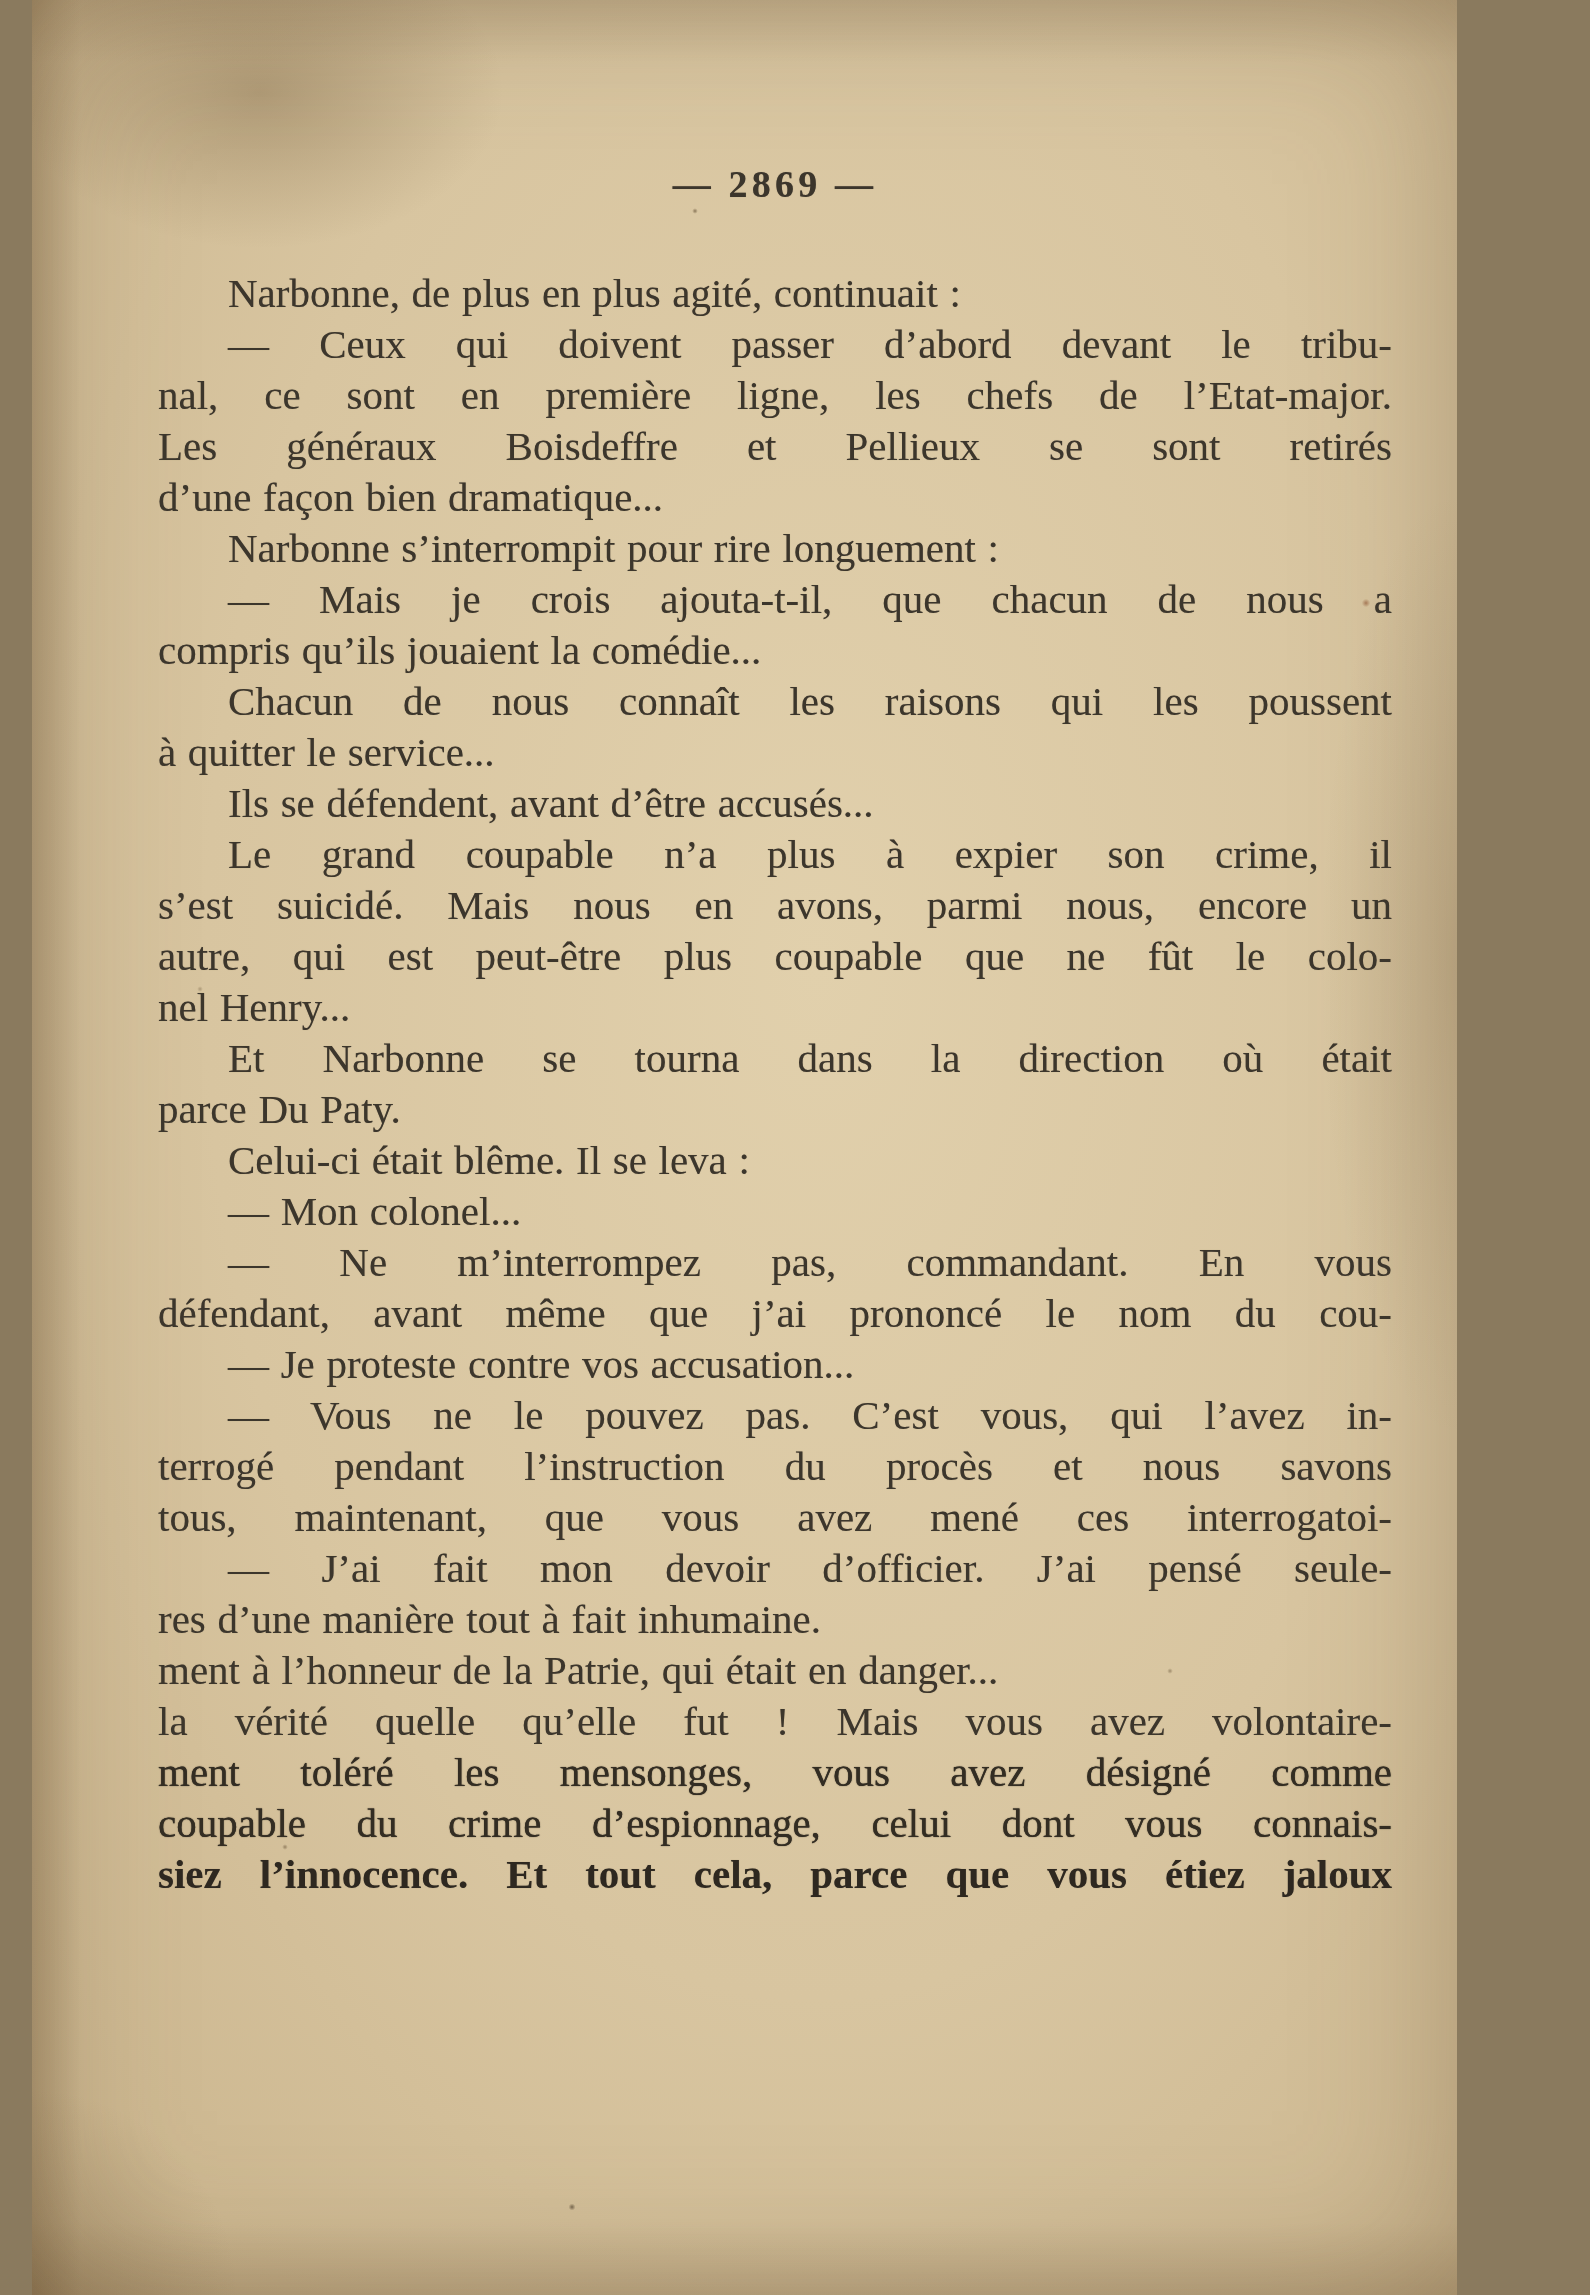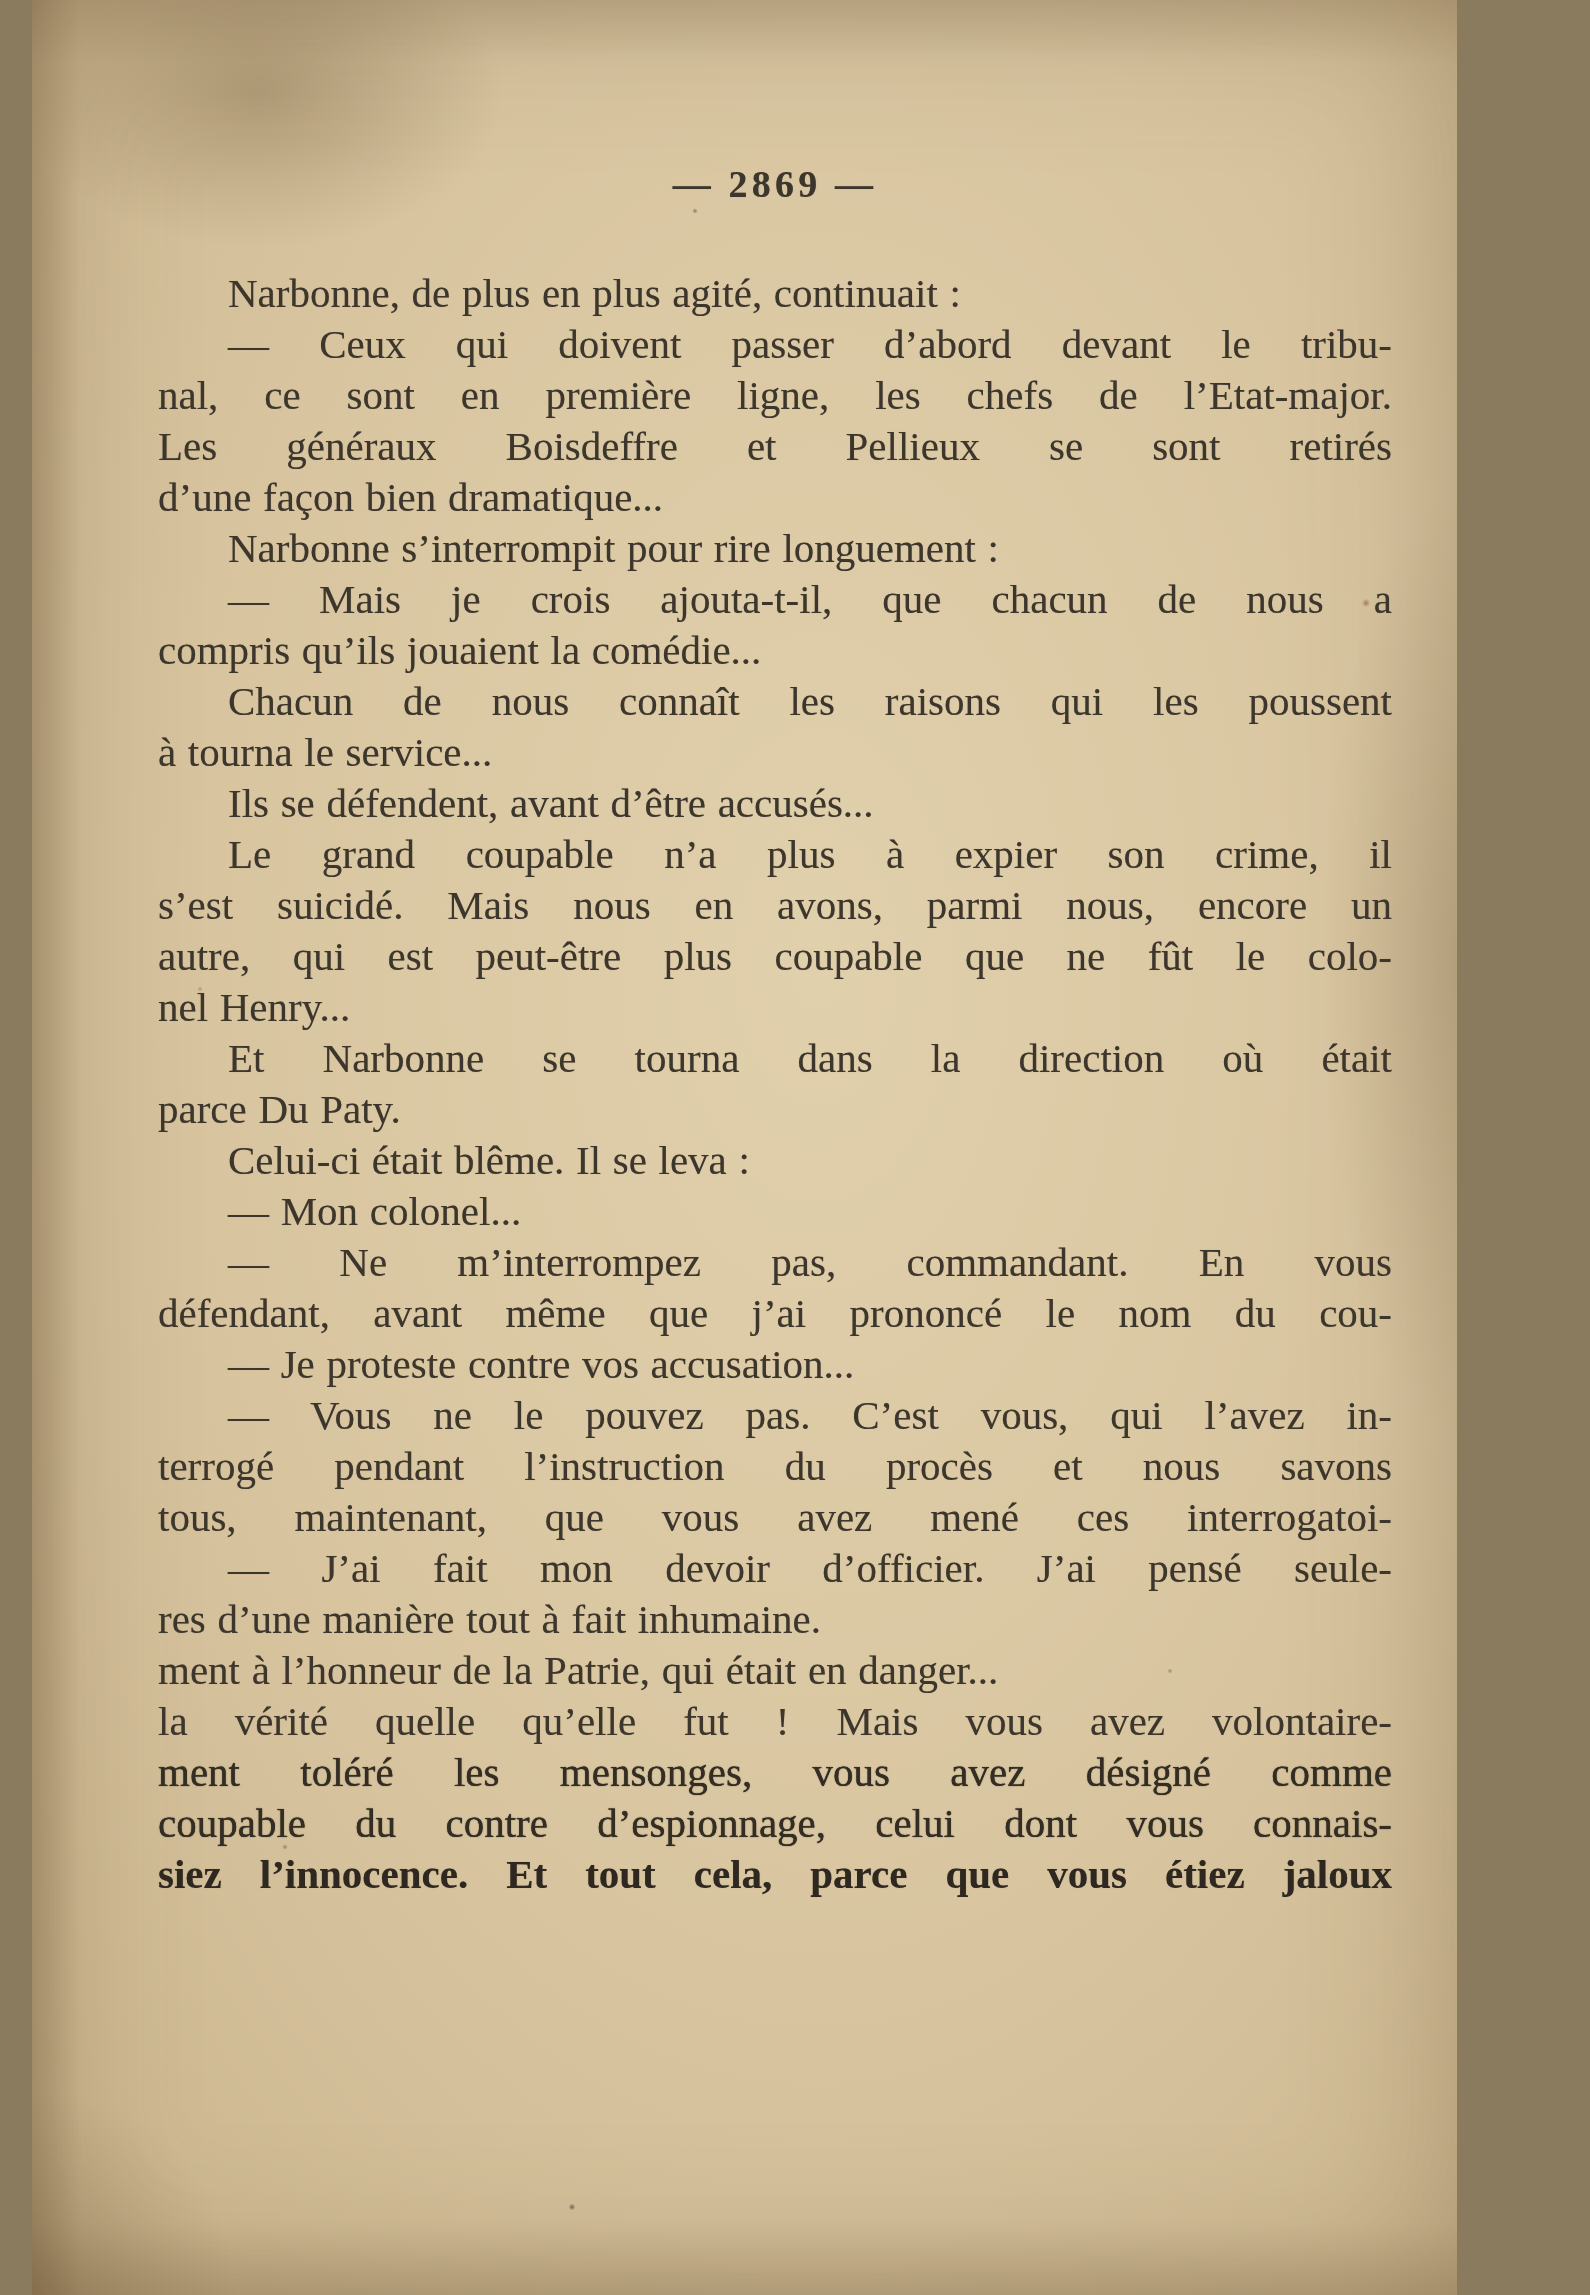--- a/index.html
+++ b/index.html
@@ -87,38 +87,38 @@
   <div class="textblock" id="textblock">
       <div class="line indent">Narbonne, de plus en plus agité, continuait :</div>
       <div class="line indent stretch">— Ceux qui doivent passer d’abord devant le tribu-</div>
       <div class="line stretch">nal, ce sont en première ligne, les chefs de l’Etat-major.</div>
       <div class="line stretch">Les généraux Boisdeffre et Pellieux se sont retirés</div>
       <div class="line">d’une façon bien dramatique...</div>
       <div class="line indent">Narbonne s’interrompit pour rire longuement :</div>
       <div class="line indent stretch">— Mais je crois ajouta-t-il, que chacun de nous a</div>
       <div class="line">compris qu’ils jouaient la comédie...</div>
       <div class="line indent stretch">Chacun de nous connaît les raisons qui les poussent</div>
-      <div class="line">à tourna le service...</div>
+      <div class="line">à quitter le service...</div>
       <div class="line indent">Ils se défendent, avant d’être accusés...</div>
       <div class="line indent stretch">Le grand coupable n’a plus à expier son crime, il</div>
       <div class="line stretch">s’est suicidé. Mais nous en avons, parmi nous, encore un</div>
       <div class="line stretch">autre, qui est peut-être plus coupable que ne fût le colo-</div>
       <div class="line">nel Henry...</div>
       <div class="line indent stretch">Et Narbonne se tourna dans la direction où était</div>
       <div class="line">parce Du Paty.</div>
       <div class="line indent">Celui-ci était blême. Il se leva :</div>
       <div class="line indent">— Mon colonel...</div>
       <div class="line indent stretch">— Ne m’interrompez pas, commandant. En vous</div>
       <div class="line stretch">défendant, avant même que j’ai prononcé le nom du cou-</div>
       <div class="line indent">— Je proteste contre vos accusation...</div>
       <div class="line indent stretch">— Vous ne le pouvez pas. C’est vous, qui l’avez in-</div>
       <div class="line stretch">terrogé pendant l’instruction du procès et nous savons</div>
       <div class="line stretch">tous, maintenant, que vous avez mené ces interrogatoi-</div>
       <div class="line indent stretch">— J’ai fait mon devoir d’officier. J’ai pensé seule-</div>
       <div class="line">res d’une manière tout à fait inhumaine.</div>
       <div class="line">ment à l’honneur de la Patrie, qui était en danger...</div>
       <div class="line stretch">la vérité quelle qu’elle fut ! Mais vous avez volontaire-</div>
       <div class="line stretch dark">ment toléré les mensonges, vous avez désigné comme</div>
-      <div class="line stretch dark">coupable du contre d’espionnage, celui dont vous connais-</div>
+      <div class="line stretch dark">coupable du crime d’espionnage, celui dont vous connais-</div>
       <div class="line stretch bold">siez l’innocence. Et tout cela, parce que vous étiez jaloux</div>
     </div>
 </div>
 
 
 </body></html>

